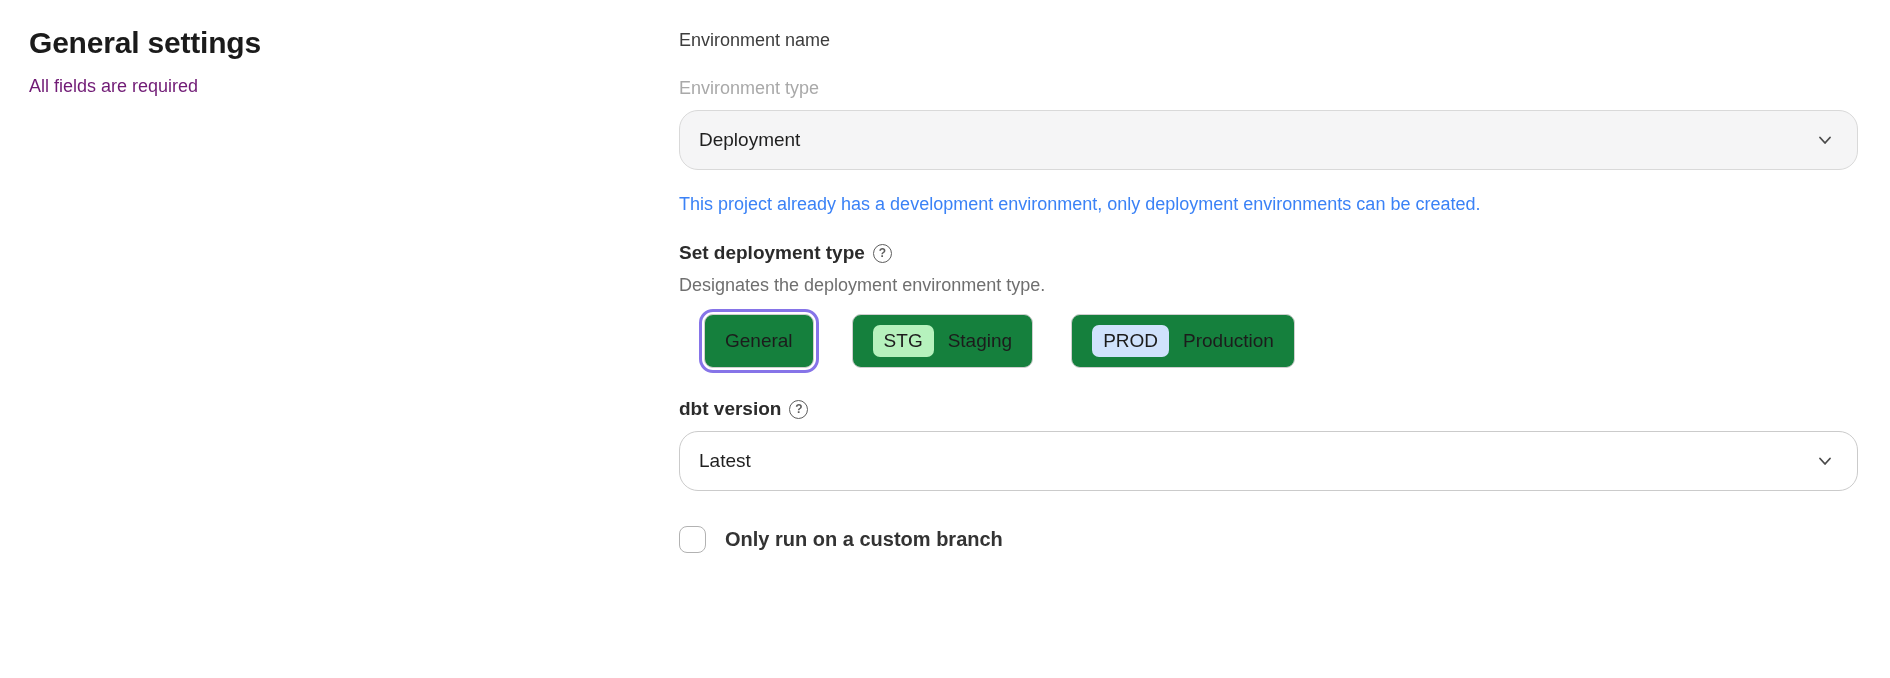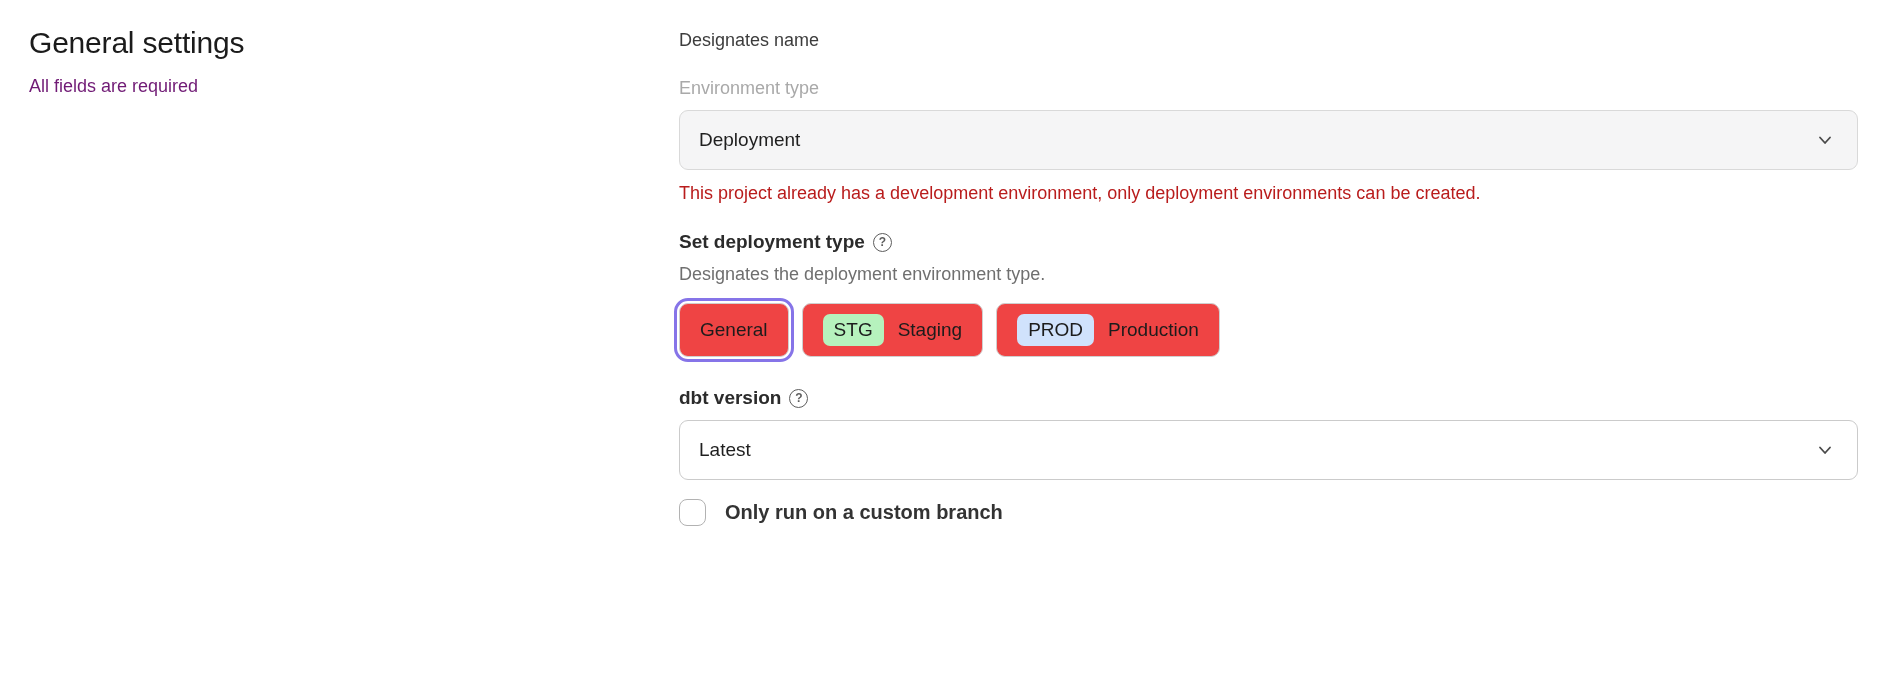--- a/index.html
+++ b/index.html
@@ -1,86 +1,86 @@
 <!DOCTYPE html>
 <html><head>
 <meta charset="utf-8">
 <style>
   * { margin: 0; padding: 0; box-sizing: border-box; }
   html, body { width: 1890px; height: 678px; background: #ffffff; overflow: hidden; }
   body { font-family: "Liberation Sans", sans-serif; color: #1f1f1f; position: relative; }
 
   
   .left-col { position: absolute; left: 29px; top: 26px; width: 560px; }
-  .page-title { font-size: 30px; font-weight: 400; color: #1b1b1b; letter-spacing: -0.2px; }
+  .page-title { font-size: 30px; font-weight: 700; color: #1b1b1b; letter-spacing: -0.2px; }
   .page-subtitle { margin-top: 16px; font-size: 18px; color: #701a75; }
 
   
   .form-col { position: absolute; left: 679px; top: 30px; width: 1179px; }
 
   .field-label { font-size: 18px; font-weight: 500; color: #3d3d3d; margin-bottom: 11px; display: flex; align-items: center; gap: 8px; }
   .field-label.disabled { color: #a9a9a9; }
   .field-label.strong { font-weight: 700; color: #2b2b2b; font-size: 19px; }
 
   .text-input {
     width: 100%; height: 58px; border: 1px solid #c8c8c8; border-radius: 9px;
     font-family: "Liberation Sans", sans-serif; font-size: 19px; color: #1f1f1f;
     padding: 0 19px; background: #ffffff; outline: none; display: block;
   }
 
   .select {
-    width: 100%; height: 60px; border: 1px solid #cbcbcb; border-radius: 9px;
+    width: 100%; height: 60px; border: 1px solid #cbcbcb; border-radius: 19px;
     background: #ffffff; display: flex; align-items: center; padding: 0 19px;
     font-size: 19px; color: #1f1f1f; position: relative; cursor: pointer;
   }
   .select.disabled { background: #f5f5f6; border-color: #d9d9d9; cursor: default; }
   .select .chevron { position: absolute; right: 22px; top: 50%; transform: translateY(-50%); display: flex; }
 
-  .helper-text { margin-top: 13px; font-size: 18px; color: #b91c1c; }
+  .helper-text { margin-top: 24px; font-size: 18px; color: #3b82f6; }
 
   .section-gap { margin-top: 27px; }
 
   .help-icon {
     width: 19px; height: 19px; border: 1.4px solid #5d5d5d; border-radius: 50%;
     display: inline-flex; align-items: center; justify-content: center;
     font-size: 12px; font-weight: 700; color: #5d5d5d; cursor: pointer; flex: none;
   }
 
   .description-text { font-size: 18px; color: #6f6f6f; margin-bottom: 16px; }
 
   .btn-row { display: flex; gap: 13px; align-items: center; margin-top: 18px; }
   .type-btn {
-    height: 54px; background: #ef4444; border: 1px solid #cfcfcf; border-radius: 9px;
+    height: 54px; background: #15803d; border: 1px solid #cfcfcf; border-radius: 9px;
     display: inline-flex; align-items: center; padding: 0 20px; gap: 14px;
-    font-family: "Liberation Sans", sans-serif; font-size: 19px; color: #1c1c1c; cursor: pointer;
+    font-family: "Liberation Sans", sans-serif; font-size: 19px; color: #1c1c1c; cursor: pointer; margin-left: 25px;
   }
   .type-btn.selected { outline: 3px solid #8674e8; outline-offset: 2px; }
   .type-btn .badge { border-radius: 7px; padding: 5px 11px; font-size: 19px; color: #1c1c1c; }
 
-  .checkbox-row { display: flex; align-items: center; gap: 19px; margin-top: 19px; }
+  .checkbox-row { display: flex; align-items: center; gap: 19px; margin-top: 35px; }
   .checkbox {
     width: 27px; height: 27px; border: 1.6px solid #b2b2b2; border-radius: 8px;
     background: #ffffff; cursor: pointer; flex: none;
   }
   .checkbox-label { font-size: 20px; font-weight: 600; color: #333333; }
 
   svg { display: block; }
 </style>
 </head>
 <body>
 
 <div class="left-col">
   <h1 class="page-title">General settings</h1>
   <div class="page-subtitle">All fields are required</div>
 </div>
 
 <div class="form-col">
 
   <div>
-    <div class="field-label">Designates name</div>
+    <div class="field-label">Environment name</div>
   </div>
 
   <div class="section-gap">
     <div class="field-label disabled">Environment type</div>
     <div class="select disabled">
       <span>Deployment</span>
       <span class="chevron">
         <svg width="20" height="20" viewBox="0 0 20 20">
             <polyline points="5,7.5 10,13 15,7.5" fill="none" stroke="#4a4a4a" stroke-width="1.8" stroke-linecap="round" stroke-linejoin="round"></polyline>
           </svg>

